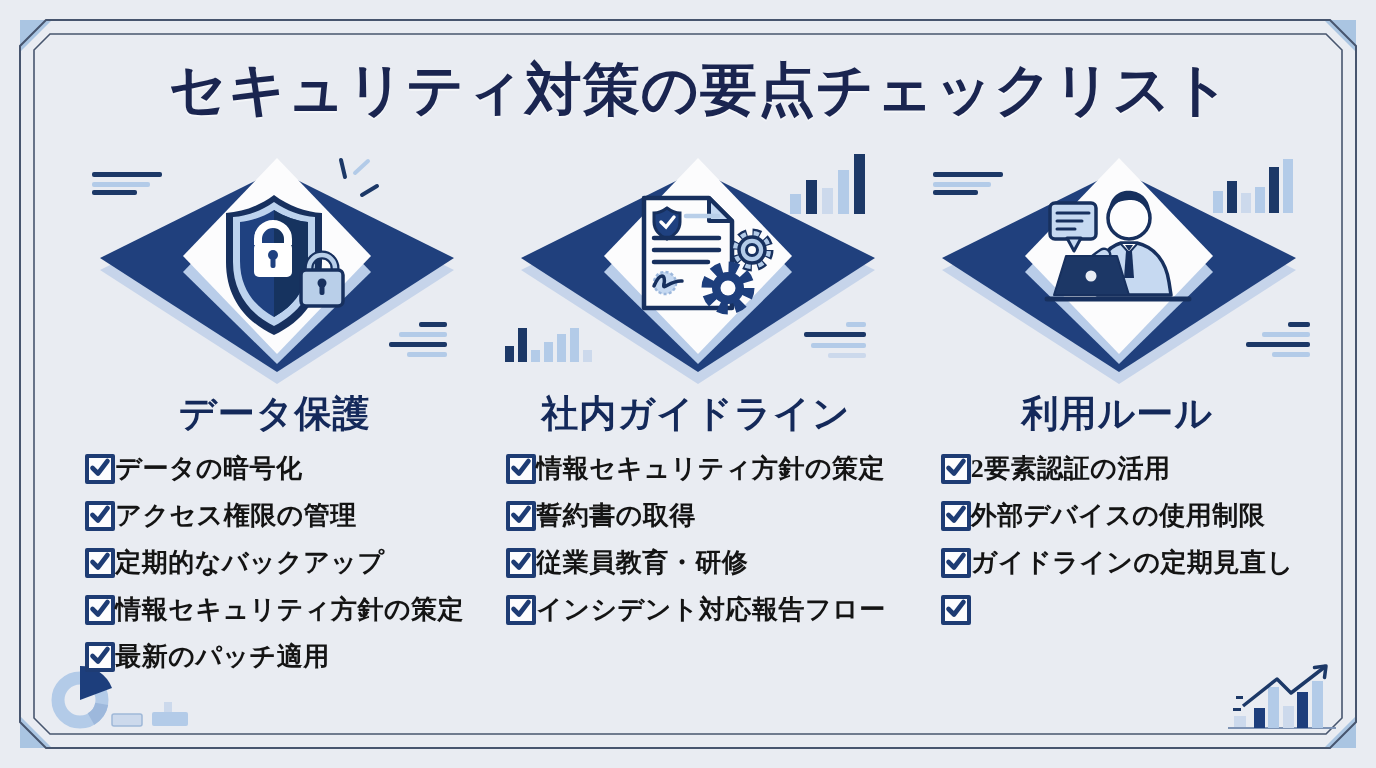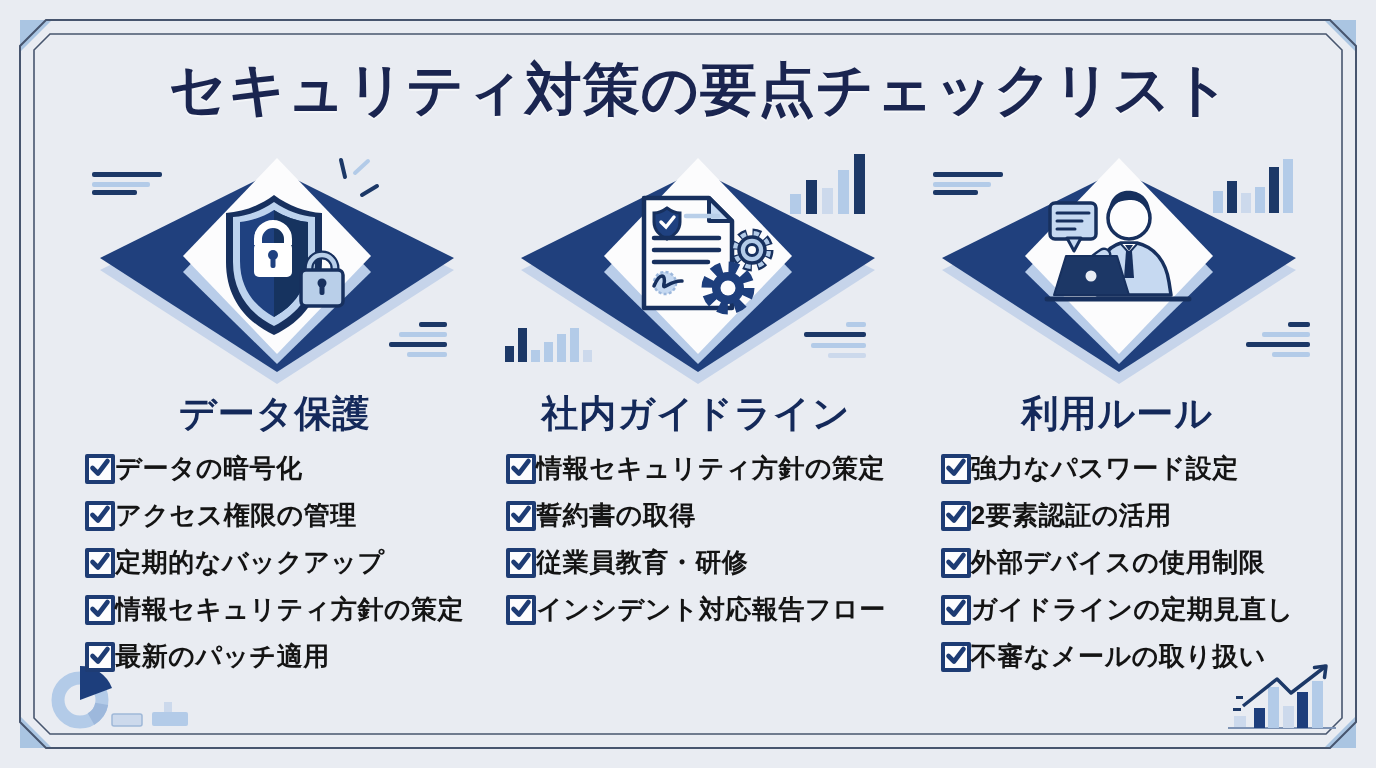--- a/index.html
+++ b/index.html
@@ -23,21 +23,21 @@
 
   .columns{position:absolute;left:64px;top:150px;width:1264px;display:flex;}
   .column{width:421.3px;position:relative;}
   .art{height:240px;position:relative;}
   .art svg{margin:0 auto;}
   .col-title{
     margin-top:2px;text-align:center;font-size:37px;line-height:44px;
     font-weight:800;color:#14295a;letter-spacing:1px;
   }
   .check-list{list-style:none;width:fit-content;margin:16px auto 0;}
-  .check-item{display:flex;align-items:center;height:33px;margin-bottom:14px;}
+  .check-item{display:flex;align-items:center;height:33px;margin-bottom:14px;font-family:Liberation Serif, serif;}
   .checkbox{
     flex:0 0 auto;width:30px;height:30px;border:4px solid #1e3c74;border-radius:2px;
     background:#fdfdfe;display:flex;align-items:center;justify-content:center;
   }
   .checkbox svg{width:24px;height:24px;overflow:visible;margin-top:-3px;}
   .check-label{font-size:26px;font-weight:800;color:var(--text);letter-spacing:.5px;white-space:nowrap;}
 </style>
 </head>
 <body>
 
@@ -333,28 +333,20 @@
         </svg>
       </div>
       <h2 class="col-title">利用ルール</h2>
       <ul class="check-list">
           <li class="check-item">
             <span class="checkbox">
               <svg viewBox="0 0 24 24">
                 <path d="M4.5 13 L10 18.5 L19.5 6" fill="none" stroke="#1e3c74" stroke-width="4.6" stroke-linecap="round" stroke-linejoin="round"></path>
               </svg>
             </span>
-            <span class="check-label">強力なパスワード設定</span>
-          </li>
-          <li class="check-item">
-            <span class="checkbox">
-              <svg viewBox="0 0 24 24">
-                <path d="M4.5 13 L10 18.5 L19.5 6" fill="none" stroke="#1e3c74" stroke-width="4.6" stroke-linecap="round" stroke-linejoin="round"></path>
-              </svg>
-            </span>
             <span class="check-label">2要素認証の活用</span>
           </li>
           <li class="check-item">
             <span class="checkbox">
               <svg viewBox="0 0 24 24">
                 <path d="M4.5 13 L10 18.5 L19.5 6" fill="none" stroke="#1e3c74" stroke-width="4.6" stroke-linecap="round" stroke-linejoin="round"></path>
               </svg>
             </span>
             <span class="check-label">外部デバイスの使用制限</span>
           </li>
@@ -365,19 +357,18 @@
               </svg>
             </span>
             <span class="check-label">ガイドラインの定期見直し</span>
           </li>
           <li class="check-item">
             <span class="checkbox">
               <svg viewBox="0 0 24 24">
                 <path d="M4.5 13 L10 18.5 L19.5 6" fill="none" stroke="#1e3c74" stroke-width="4.6" stroke-linecap="round" stroke-linejoin="round"></path>
               </svg>
             </span>
-            <span class="check-label">不審なメールの取り扱い</span>
           </li>
         </ul>
     </section>
 
   </div>
 </div>
 
 </body></html>

